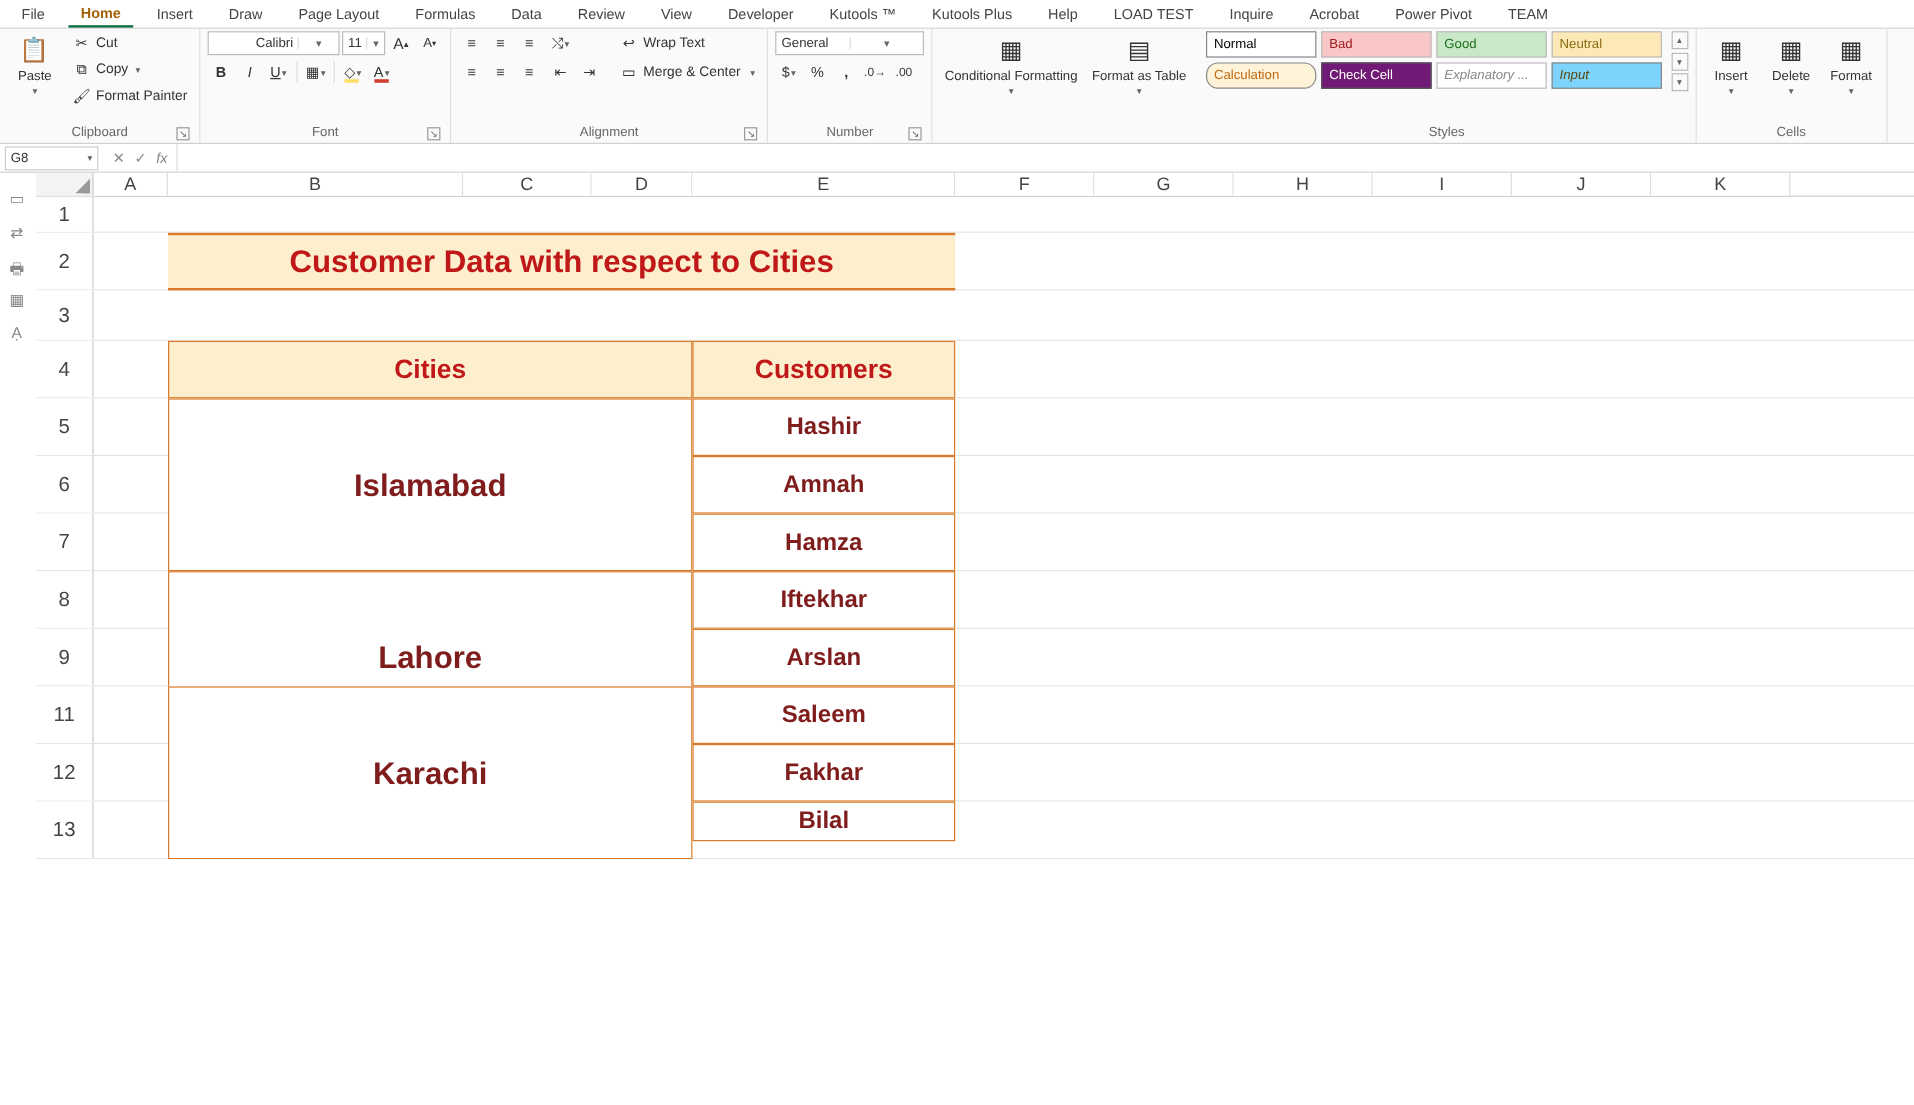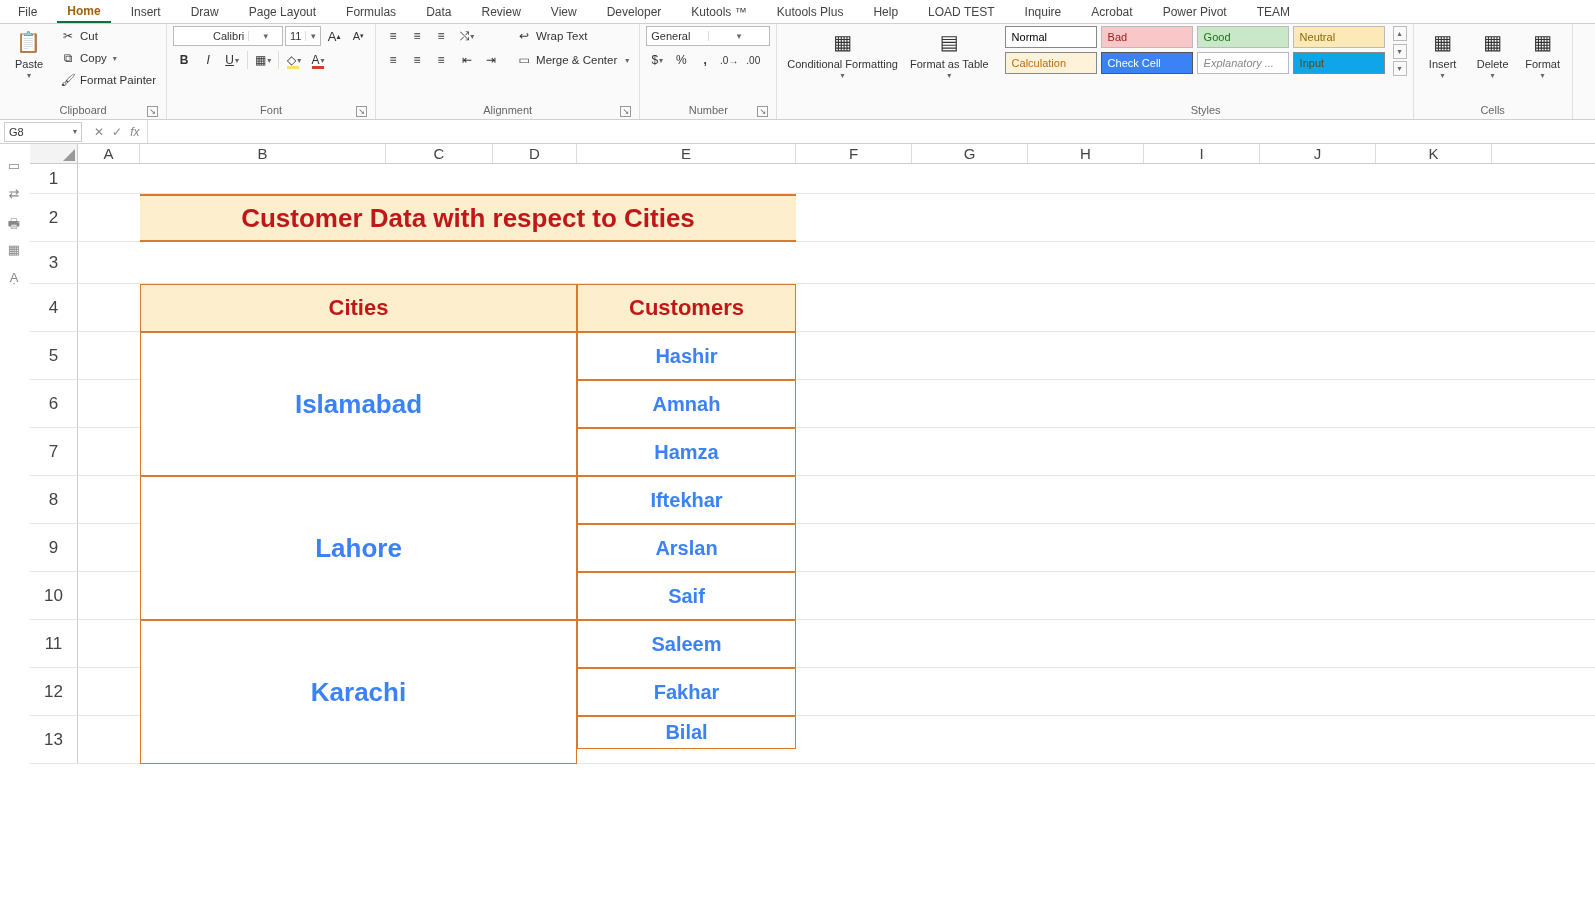--- a/index.html
+++ b/index.html
@@ -62,21 +62,21 @@
 .row { display:flex; border-bottom:1px solid #e5e5e5;}
 .rh { width:48px; border-right:1px solid #ccc; background:#fff; text-align:center; font-size:17px; color:#444; display:flex; align-items:center; justify-content:center;}
 .cell { border-right:1px solid transparent; position:relative;}
 
 
 .cA{width:62px;} .cB{width:246px;} .cC{width:107px;} .cD{width:84px;} .cE{width:219px;} .cF{width:116px;} .cG{width:116px;} .cH{width:116px;} .cI{width:116px;} .cJ{width:116px;} .cK{width:116px;}
 
 
 .title-cell { background:#fdeecd; border-top:2px solid #d87a2a; border-bottom:2px solid #d87a2a; color:#c01818; font-weight:700; font-size:26px; display:flex; align-items:center; justify-content:center;}
 .hdr-cell { background:#fdeecd; color:#c01818; font-weight:700; font-size:22px; display:flex; align-items:center; justify-content:center; border:1.5px solid #d87a2a;}
-.data-cell { font-weight:700; font-size:20px; color:#3b82f6; display:flex; align-items:center; justify-content:center; border:1px solid #d87a2a; background:#fff;}
+.data-cell { font-weight:700; font-size:20px; color:#7f1d1d; display:flex; align-items:center; justify-content:center; border:1px solid #d87a2a; background:#fff;}
 </style>
 </head>
 <body>
 
 <div class="tabs" id="tabs">
     <div class="tab">File</div>
     <div class="tab active">Home</div>
     <div class="tab">Insert</div>
     <div class="tab">Draw</div>
     <div class="tab">Page Layout</div>
@@ -246,24 +246,24 @@
     <div class="group-label"></div>
   </div>
 
   <div class="group">
     <div class="group-body">
       <div class="style-grid" id="styleGrid">
           <div class="style-cell" style="background: rgb(255, 255, 255); color: rgb(0, 0, 0); border-color: rgb(136, 136, 136);">Normal</div>
           <div class="style-cell" style="background: rgb(249, 199, 199); color: rgb(160, 32, 32);">Bad</div>
           <div class="style-cell" style="background: rgb(200, 232, 200); color: rgb(31, 111, 31);">Good</div>
           <div class="style-cell" style="background: rgb(253, 233, 184); color: rgb(138, 106, 16); text-align: center;">Neutral</div>
-          <div class="style-cell" style="background: rgb(254, 242, 216); color: rgb(192, 106, 16); border-color: rgb(136, 136, 136);">Calculation</div>
-          <div class="style-cell" style="background: #3b82f6; color: rgb(255, 255, 255); border-color: rgb(85, 85, 85);">Check Cell</div>
+          <div class="style-cell" style="background: rgb(254, 242, 216); color: rgb(192, 106, 16); border-color: rgb(136, 136, 136); border-radius: 10px;">Calculation</div>
+          <div class="style-cell" style="background: #701a75; color: rgb(255, 255, 255); border-color: rgb(85, 85, 85);">Check Cell</div>
           <div class="style-cell" style="background: rgb(255, 255, 255); color: rgb(136, 136, 136); font-style: italic;">Explanatory ...</div>
-          <div class="style-cell" style="background: #0ea5e9; color: rgb(90, 74, 16); border-color: rgb(136, 136, 136);">Input</div>
+          <div class="style-cell" style="background: #7dd3fc; color: rgb(90, 74, 16); border-color: rgb(136, 136, 136); font-style: italic;">Input</div>
         </div>
       <div class="style-scroll">
           <div>▴</div>
           <div>▾</div>
           <div>▾</div>
         </div>
     </div>
     <div class="group-label">
         <span>Styles</span>
       </div>
@@ -470,36 +470,20 @@
           <div class="data-cell" style="position: absolute; left: 0px; top: 0px; width: 219px; height: 48px;">Arslan</div>
         </div>
         <div class="cell cF"></div>
         <div class="cell cG"></div>
         <div class="cell cH"></div>
         <div class="cell cI"></div>
         <div class="cell cJ"></div>
         <div class="cell cK"></div>
       </div>
       <div class="row" style="height: 48px;">
-        <div class="rh">10</div>
-        <div class="cell cA"></div>
-        <div class="cell cB"></div>
-        <div class="cell cC"></div>
-        <div class="cell cD"></div>
-        <div class="cell cE" style="position: relative;">
-          <div class="data-cell" style="position: absolute; left: 0px; top: 0px; width: 219px; height: 48px;">Saif</div>
-        </div>
-        <div class="cell cF"></div>
-        <div class="cell cG"></div>
-        <div class="cell cH"></div>
-        <div class="cell cI"></div>
-        <div class="cell cJ"></div>
-        <div class="cell cK"></div>
-      </div>
-      <div class="row" style="height: 48px;">
         <div class="rh">11</div>
         <div class="cell cA"></div>
         <div class="cell cB" style="position: relative;">
           <div class="data-cell" style="position: absolute; left: 0px; top: 0px; width: 437px; height: 144px; font-size: 26px; border-width: 1.5px;">Karachi</div>
         </div>
         <div class="cell cC"></div>
         <div class="cell cD"></div>
         <div class="cell cE" style="position: relative;">
           <div class="data-cell" style="position: absolute; left: 0px; top: 0px; width: 219px; height: 48px;">Saleem</div>
         </div>

